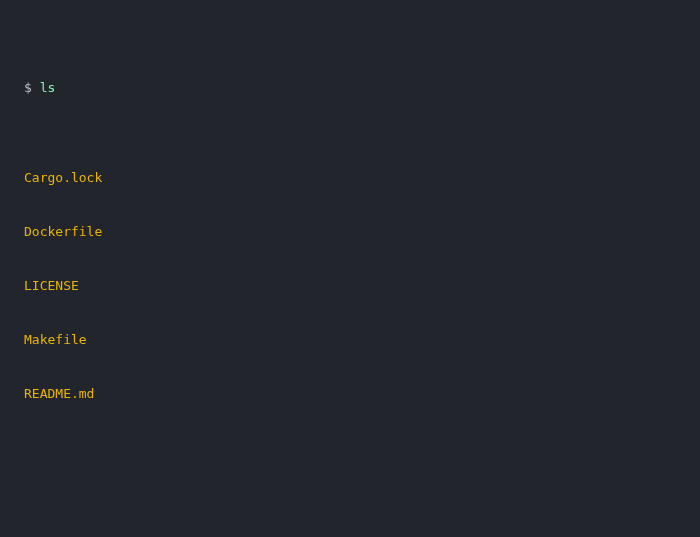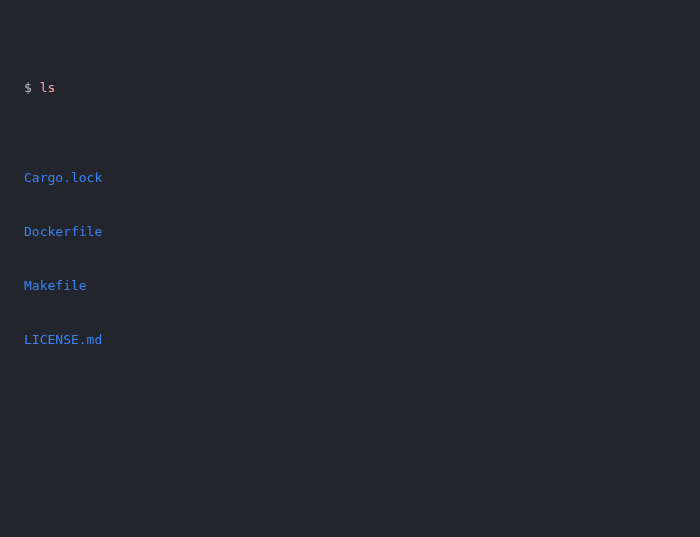--- a/index.html
+++ b/index.html
@@ -29,39 +29,40 @@
   .line {
     height: 18px;
     white-space: pre;
     font-size: 13px;
     line-height: 18px;
   }
   .prompt-sym {
     color: #b9bec7;
   }
   .cmd {
-    color: #fca5a5;
+    color: #86efac;
   }
   .filename {
-    color: #3b82f6;
+    color: #eab308;
   }
 </style>
 </head>
 <body>
 
 <div id="terminal">
 
   
   <div class="line"><span class="prompt-sym">$</span><span> </span><span class="cmd">ls</span></div>
 
   
   <div class="line"><span class="filename">Cargo.lock</span></div>
   <div class="line"><span class="filename">Dockerfile</span></div>
+  <div class="line"><span class="filename">LICENSE</span></div>
   <div class="line"><span class="filename">Makefile</span></div>
-  <div class="line"><span class="filename">LICENSE.md</span></div>
+  <div class="line"><span class="filename">README.md</span></div>
   
   
   
   
   
   
   
   
   
 

